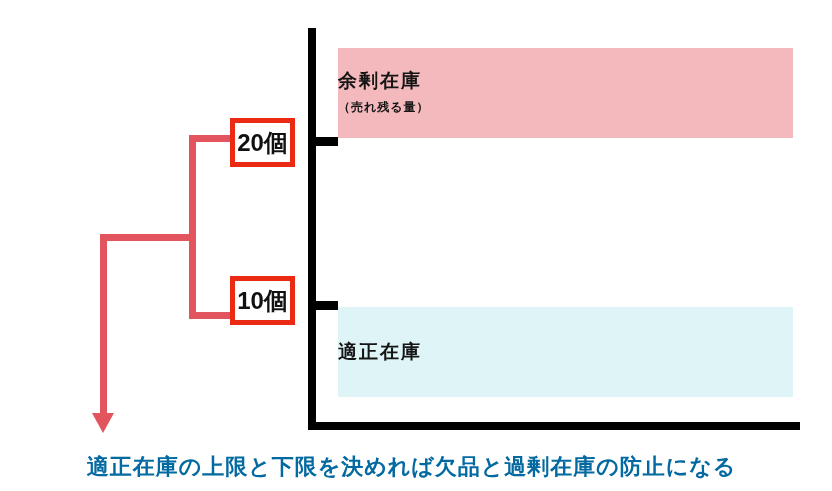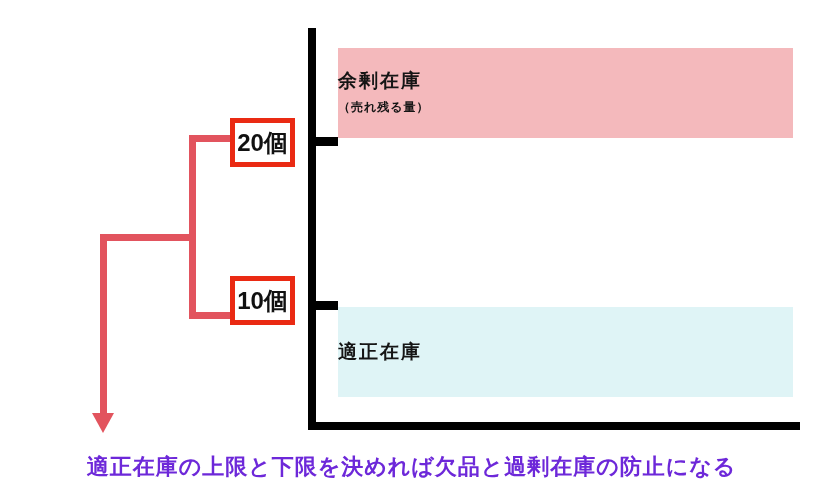--- a/index.html
+++ b/index.html
@@ -36,21 +36,21 @@
   .br-spine      { left: 189px; top: 135px; width: 7px;  height: 184px; }
   .br-arm-bottom { left: 189px; top: 312px; width: 41px; height: 7px; }
   .br-arm-mid    { left: 100px; top: 234px; width: 96px; height: 7px; }
   .arrow-shaft   { left: 100px; top: 234px; width: 7px;  height: 180px; }
   .arrow-head { position: absolute; left: 92px; top: 413px; width: 0; height: 0;
                 border-left: 11px solid transparent; border-right: 11px solid transparent;
                 border-top: 20px solid #E2545E; }
 
   
   .caption { position: absolute; left: 0; top: 452px; width: 823px; text-align: center;
-             font-size: 22px; font-weight: bold; color: #6d28d9; letter-spacing: 1px; }
+             font-size: 22px; font-weight: bold; color: #0369a1; letter-spacing: 1px; }
 </style>
 </head>
 <body>
 
 <div class="canvas">
 
   <div class="axis-v"></div>
   <div class="axis-h"></div>
   <div class="tick tick-upper"></div>
   <div class="tick tick-lower"></div>

